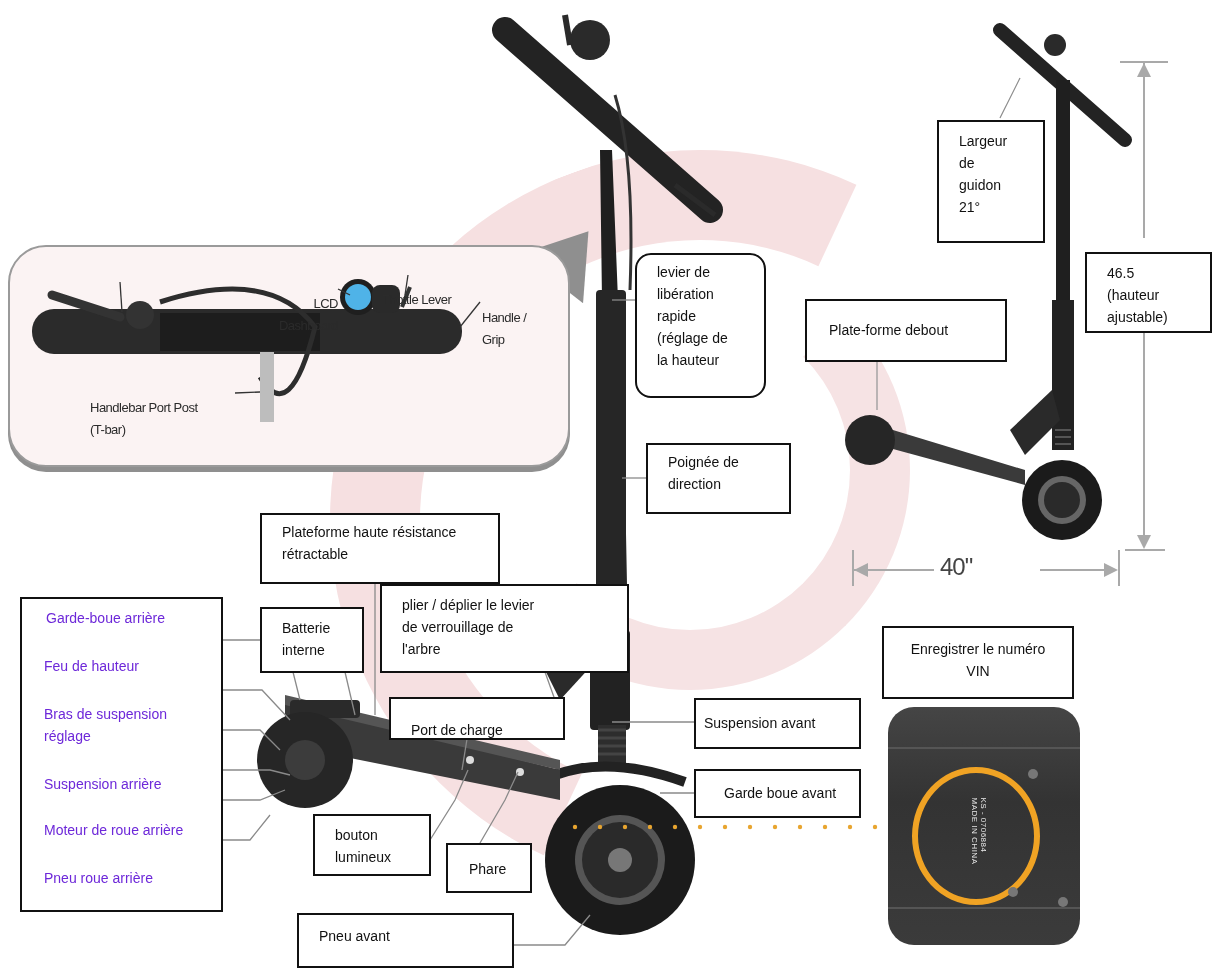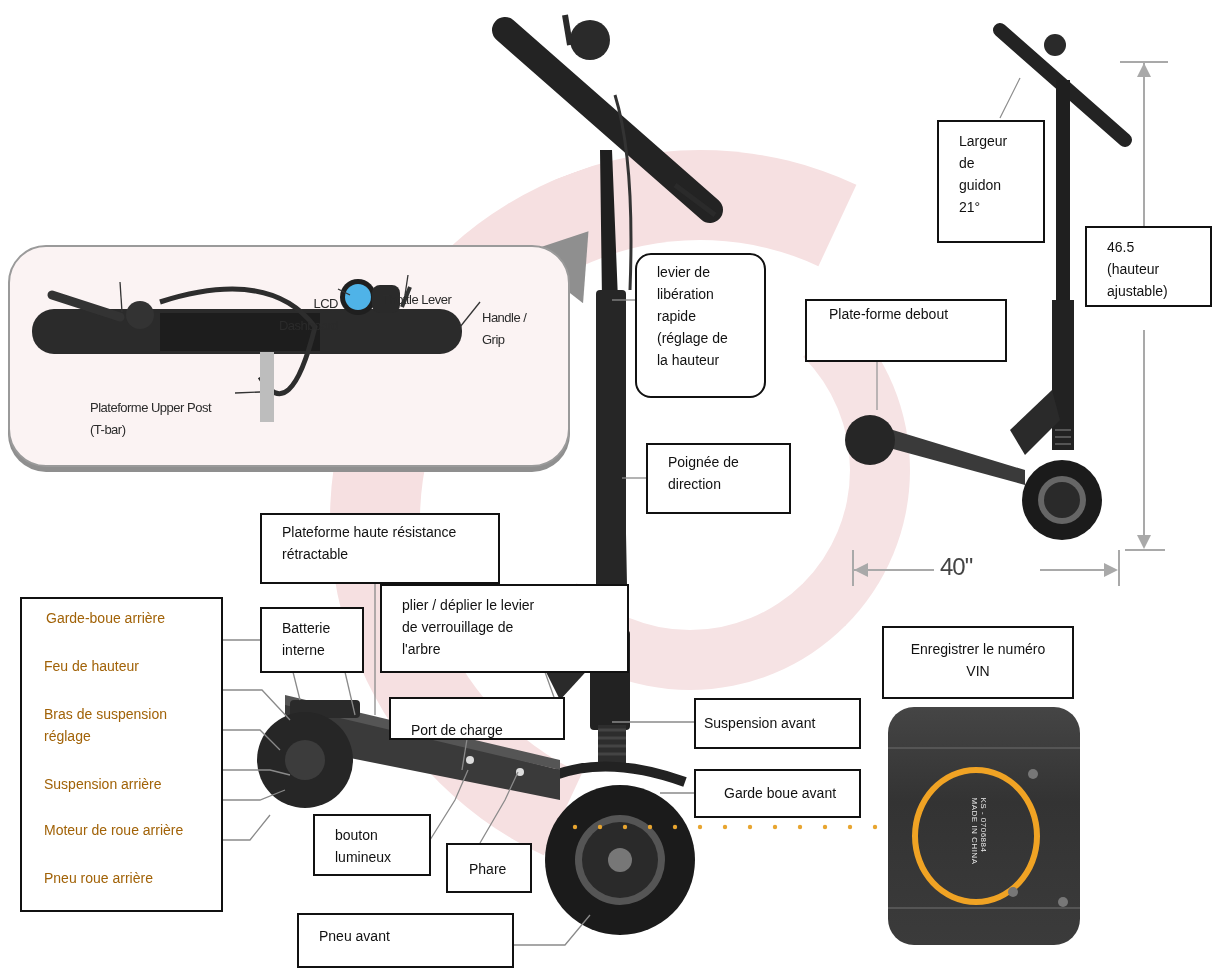--- a/index.html
+++ b/index.html
@@ -23,21 +23,21 @@
     position: absolute; left: 8px; top: 245px; width: 562px; height: 222px;
     border-radius: 38px; background: #fbf3f3;
     border: 2px solid #9a9a9a; box-shadow: 0 5px 0 #8f8f8f;
     box-sizing: border-box; overflow: visible;
   }
   .inset-lbl {
     position: absolute; font-size: 13px; color: #2b2b2b;
     font-family: "Liberation Sans Narrow", "Liberation Sans", sans-serif;
     letter-spacing: -0.5px; line-height: 22px;
   }
-  .list-box .item { position: absolute; left: 22px; font-size: 14px; line-height: 22px; color: #a16207; }
+  .list-box .item { position: absolute; left: 22px; font-size: 14px; line-height: 22px; color: #6d28d9; }
   .dim { position: absolute; background: #a9a9a9; }
   .vin-photo {
     position: absolute; left: 888px; top: 707px; width: 192px; height: 238px;
     border-radius: 26px; background: linear-gradient(180deg,#454545 0%,#333 40%,#3b3b3b 100%);
     overflow: hidden;
   }
   .vin-ring {
     position: absolute; left: 24px; top: 60px; width: 128px; height: 138px;
     border-radius: 50%; border: 6px solid #f0a324; box-sizing: border-box;
   }
@@ -188,21 +188,21 @@
   <div class="inset-lbl" style="left:238px;top:46px;text-align:right;width:90px;">
     <span>LCD</span><br>
     <span>Dashboard</span>
   </div>
   <div class="inset-lbl" style="left:372px;top:42px;">Thottle Lever</div>
   <div class="inset-lbl" style="left:472px;top:60px;">
     <span>Handle /</span><br>
     <span>Grip</span>
   </div>
   <div class="inset-lbl" style="left:80px;top:150px;">
-    <span>Plateforme Upper Post</span><br>
+    <span>Handlebar Port Post</span><br>
     <span>(T-bar)</span>
   </div>
 </div>
 
 <div class="box" style="left:260px;top:513px;width:240px;height:71px;padding:6px 0 0 20px;">
   <span class="t">Plateforme haute résistance</span>
   <span class="t">rétractable</span>
 </div>
 
 <div class="box" style="left:260px;top:607px;width:104px;height:66px;padding:8px 0 0 20px;">
@@ -256,27 +256,27 @@
   <span class="t">direction</span>
 </div>
 
 <div class="box" style="left:937px;top:120px;width:108px;height:123px;padding:8px 0 0 20px;">
   <span class="t">Largeur</span>
   <span class="t">de</span>
   <span class="t">guidon</span>
   <span class="t">21°</span>
 </div>
 
-<div class="box" style="left:1085px;top:226px;width:127px;height:81px;padding:8px 0 0 20px;overflow:hidden;">
+<div class="box" style="left:1085px;top:252px;width:127px;height:81px;padding:8px 0 0 20px;overflow:hidden;">
   <span class="t">46.5</span>
   <span class="t">(hauteur</span>
   <span class="t">ajustable)</span>
 </div>
 
-<div class="box" style="left:805px;top:299px;width:202px;height:63px;padding:2px 0 0 22px;">
+<div class="box" style="left:805px;top:299px;width:202px;height:63px;padding:18px 0 0 22px;">
   <span class="t">Plate-forme debout</span>
 </div>
 
 <div class="box" style="left:882px;top:626px;width:192px;height:73px;padding:10px 0 0 0;text-align:center;">
   <span class="t">Enregistrer le numéro</span>
   <span class="t">VIN</span>
 </div>
 
 <div class="box" style="left:694px;top:698px;width:167px;height:51px;padding:12px 0 0 8px;">
   <span class="t">Suspension avant</span>

